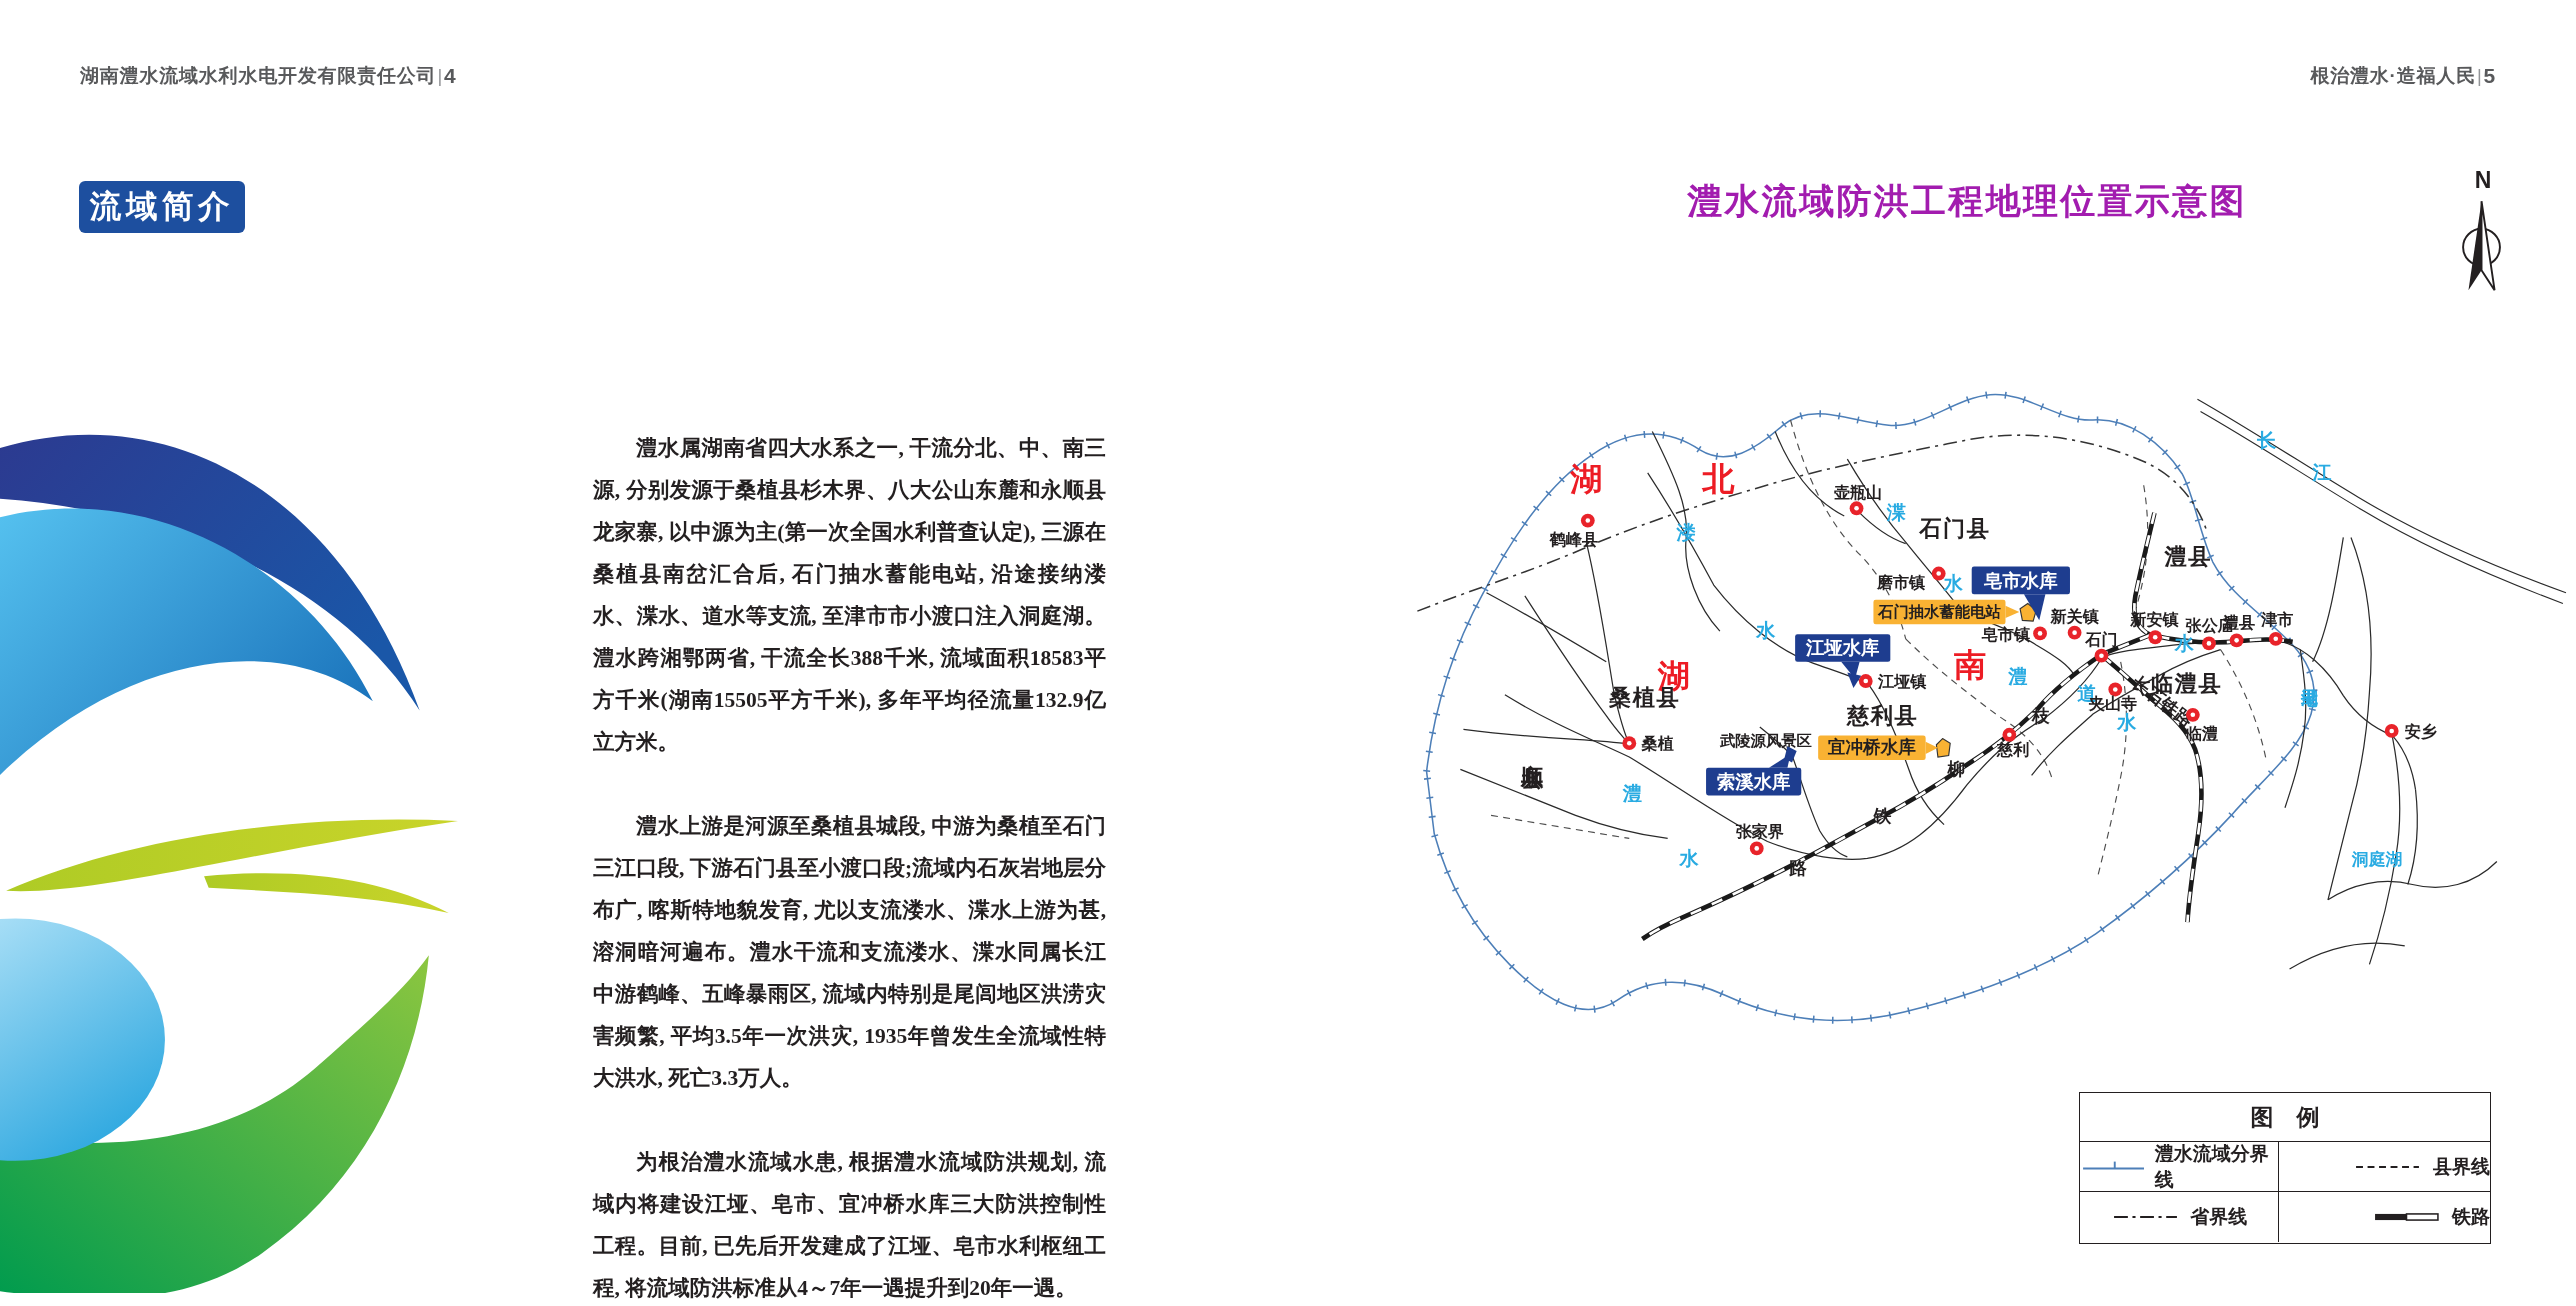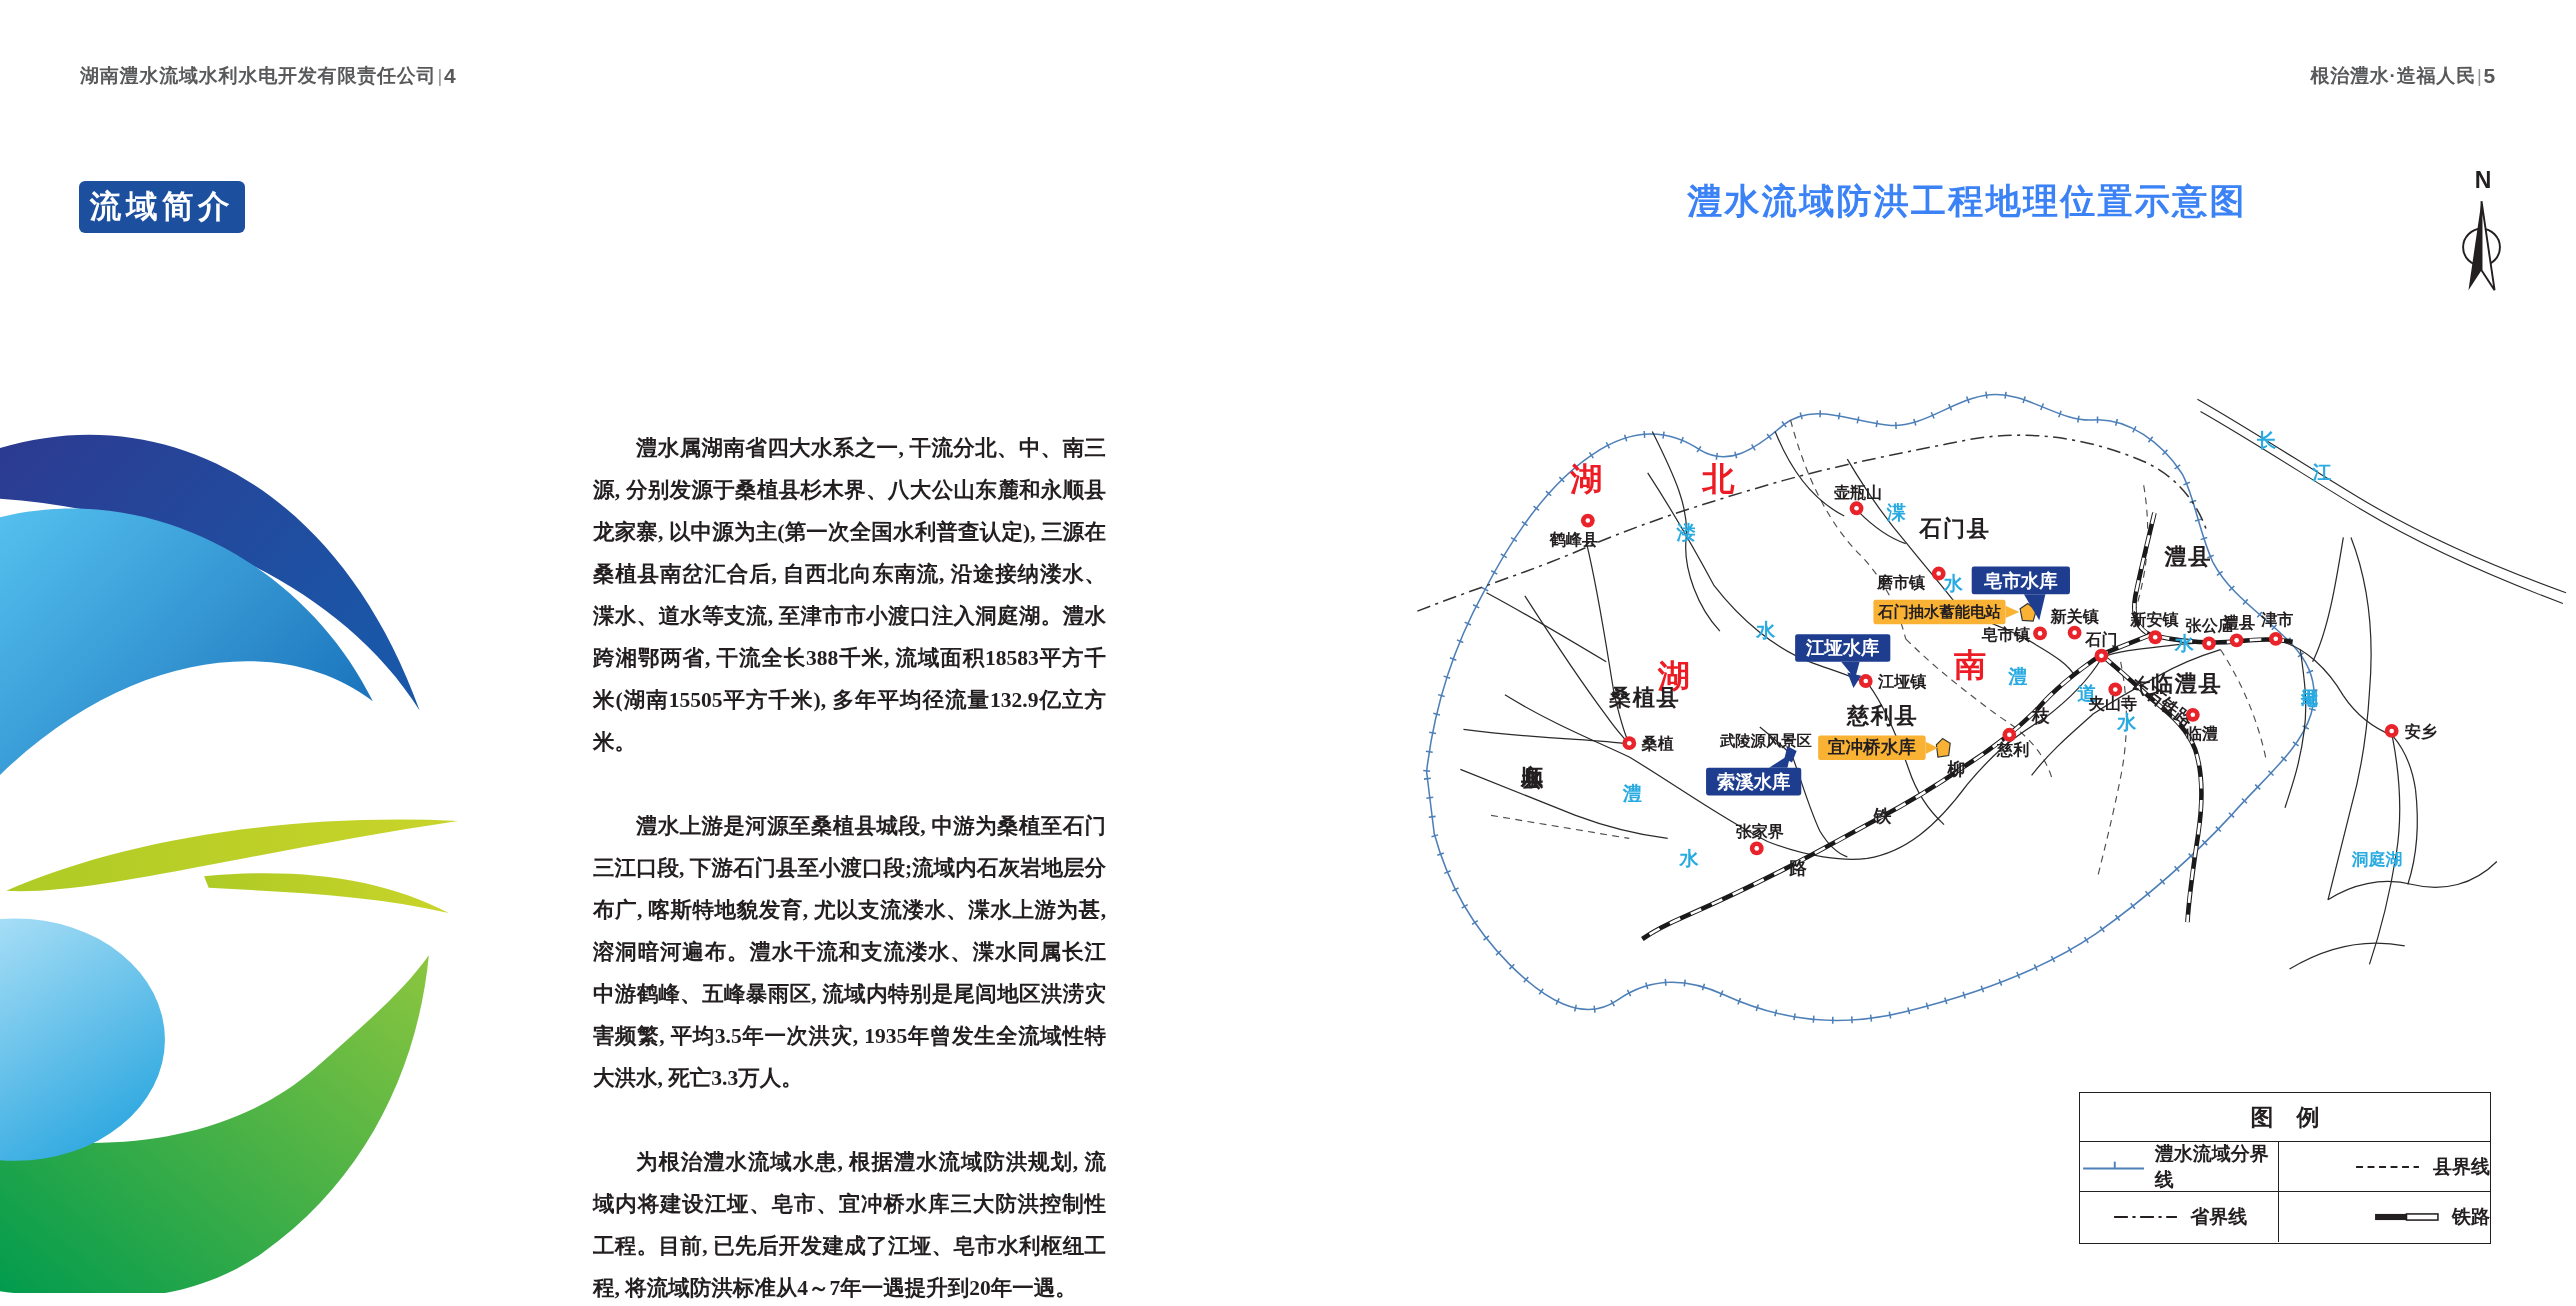--- a/index.html
+++ b/index.html
@@ -25,21 +25,21 @@
                font-size:21.5px; line-height:42px; font-weight:700; color:#231f20;
                text-align:justify; }
   .body-text p { margin:0 0 42px 0; text-indent:2em; }
   .body-text p:last-child { margin-bottom:0; }
 
   .logo-wrap { position:absolute; left:0; top:418px; width:491px; height:875px; }
 
   
   .map-title { position:absolute; left:1612px; top:178px; width:710px;
                text-align:center; font-size:35px; font-weight:bold;
-               color:#3b82f6; letter-spacing:2.3px; }
+               color:#a21caf; letter-spacing:2.3px; }
   .compass-n { position:absolute; left:2460px; top:167px; width:46px; text-align:center;
                font-size:23px; font-weight:bold; color:#231f20; }
 
   
   .map-svg { position:absolute; left:0; top:0; }
   .riv  { fill:none; stroke:#2a2a2a; stroke-width:1.6; }
   .cnty { fill:none; stroke:#4d4d4d; stroke-width:1.5; stroke-dasharray:9 7; }
   .prov { fill:none; stroke:#333333; stroke-width:2; stroke-dasharray:18 7 4 7; }
   .basin{ fill:none; stroke:#4d7fb8; stroke-width:2; }
   .basin-ticks { fill:none; stroke:#4d7fb8; stroke-width:9; stroke-dasharray:2 23; }
@@ -296,21 +296,21 @@
   <span>湖南澧水流域水利水电开发有限责任公司</span>
   <span class="sep">|</span>
   <span class="pg">4</span>
 </div>
 
 <div class="section-title">
   <span>流域简介</span>
 </div>
 
 <div class="body-text">
-  <p>澧水属湖南省四大水系之一, 干流分北、中、南三源, 分别发源于桑植县杉木界、八大公山东麓和永顺县龙家寨, 以中源为主(第一次全国水利普查认定), 三源在桑植县南岔汇合后, 自西北向东南流, 沿途接纳溇水、渫水、道水等支流, 至津市市小渡口注入洞庭湖。澧水跨湘鄂两省, 干流全长388千米, 流域面积18583平方千米(湖南15505平方千米), 多年平均径流量132.9亿立方米。</p>
+  <p>澧水属湖南省四大水系之一, 干流分北、中、南三源, 分别发源于桑植县杉木界、八大公山东麓和永顺县龙家寨, 以中源为主(第一次全国水利普查认定), 三源在桑植县南岔汇合后, 石门抽水蓄能电站, 沿途接纳溇水、渫水、道水等支流, 至津市市小渡口注入洞庭湖。澧水跨湘鄂两省, 干流全长388千米, 流域面积18583平方千米(湖南15505平方千米), 多年平均径流量132.9亿立方米。</p>
   <p>澧水上游是河源至桑植县城段, 中游为桑植至石门三江口段, 下游石门县至小渡口段;流域内石灰岩地层分布广, 喀斯特地貌发育, 尤以支流溇水、渫水上游为甚, 溶洞暗河遍布。澧水干流和支流溇水、渫水同属长江中游鹤峰、五峰暴雨区, 流域内特别是尾闾地区洪涝灾害频繁, 平均3.5年一次洪灾, 1935年曾发生全流域性特大洪水, 死亡3.3万人。</p>
   <p>为根治澧水流域水患, 根据澧水流域防洪规划, 流域内将建设江垭、皂市、宜冲桥水库三大防洪控制性工程。目前, 已先后开发建成了江垭、皂市水利枢纽工程, 将流域防洪标准从4～7年一遇提升到20年一遇。</p>
 </div>
 
 <div class="logo-wrap">
   <svg width="491" height="875" viewBox="0 0 640 1140">
     <defs>
       <linearGradient id="gNavy" x1="0" y1="0" x2="1" y2="0.6">
         <stop offset="0" stop-color="#2c3a90"></stop>
           <stop offset="1" stop-color="#1a57a8"></stop>

